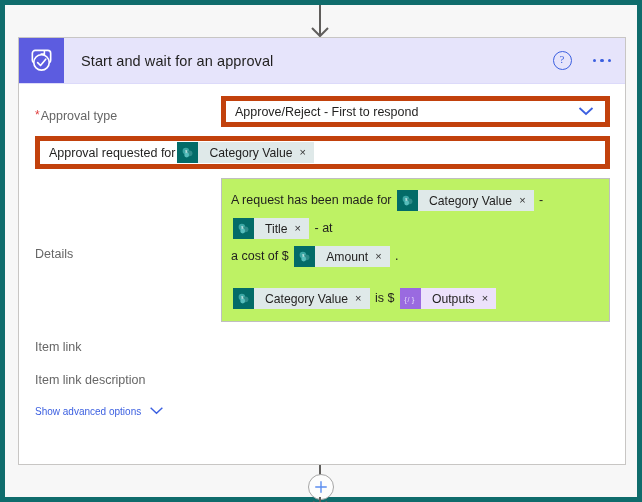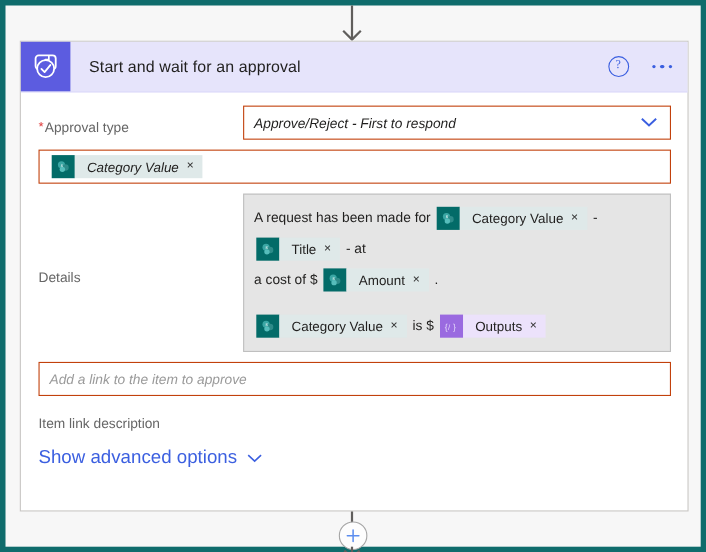--- a/index.html
+++ b/index.html
@@ -135,31 +135,30 @@
     font-size: 12px;
     margin-right: 1px;
     vertical-align: 1px;
   }
   .row-field {
     flex: 1 1 auto;
     min-width: 0;
   }
 
   .input-box {
-    border: 1px solid #c2410c;
+    border: 5px solid #c2410c;
     background: #fff;
     box-sizing: border-box;
     min-height: 31px;
     display: flex;
     align-items: center;
     padding: 0 9px;
     font-size: 12.5px;
     color: #201f1e;
     position: relative;
-    font-style: italic;
   }
   .input-box.with-chevron { padding-right: 34px; }
   .chevron {
     position: absolute;
     right: 11px;
     top: 50%;
     transform: translateY(-50%);
     pointer-events: none;
   }
   .placeholder { color: #9a9a9a; }
@@ -196,38 +195,38 @@
   .chip-x {
     font-size: 11px;
     color: #333;
     cursor: pointer;
     line-height: 1;
   }
 
   
   .details-box {
     border: 1px solid #bfbfbf;
-    background: #e5e5e5;
+    background: #bef264;
     box-sizing: border-box;
     padding: 7px 9px 9px 9px;
     font-size: 12.5px;
     color: #201f1e;
     line-height: 28px;
     min-height: 128px;
   }
   .details-box p { margin: 0; }
   .details-box .spacer { height: 14px; }
 
   
   .adv-row {
     padding: 13px 0 0 16px;
   }
   .adv-link {
     color: #3b5fe0;
-    font-size: 17px;
+    font-size: 10px;
     cursor: pointer;
     display: inline-flex;
     align-items: center;
     gap: 8px;
   }
 
   
   .connector-bottom-a {
     position: absolute;
     left: 314px;
@@ -314,20 +313,21 @@
                 <path d="M1.5 2 L8 8 L14.5 2" fill="none" stroke="#3b5fe0" stroke-width="1.8"></path>
               </svg>
             </span>
           </div>
         </div>
       </div>
 
       <div class="row" style="margin-top:9px;">
         <div class="row-field">
           <div class="input-box">
+            <span>Approval requested for</span>
             <span class="chip">
               <span class="chip-icon sp">
                 <svg viewBox="0 0 16 16" width="13" height="13">
                   <circle cx="6" cy="6" r="4" fill="#3aa6a4"></circle>
                   <circle cx="10.5" cy="9" r="3.6" fill="#2d8b89"></circle>
                   <circle cx="7" cy="11" r="3" fill="#56bdbb"></circle>
                   <text x="5.3" y="8" font-size="5.5" fill="#ffffff" font-family="Liberation Sans, sans-serif">s</text>
                 </svg>
               </span>
               <span class="chip-body sp">
@@ -424,25 +424,21 @@
                   <span>Outputs</span>
                   <span class="chip-x">×</span>
                 </span>
               </span>
             </p>
           </div>
         </div>
       </div>
 
       <div class="row" style="margin-top:9px;">
-        <div class="row-field">
-          <div class="input-box">
-            <span class="placeholder">Add a link to the item to approve</span>
-          </div>
-        </div>
+        <div class="row-label">Item link</div>
       </div>
 
       <div class="row" style="margin-top:9px;">
         <div class="row-label">Item link description</div>
       </div>
 
       <div class="adv-row">
         <span class="adv-link">
           <span>Show advanced options</span>
           <span>

